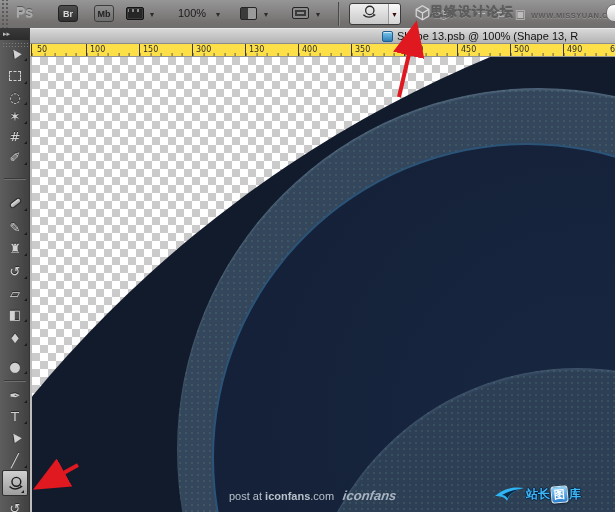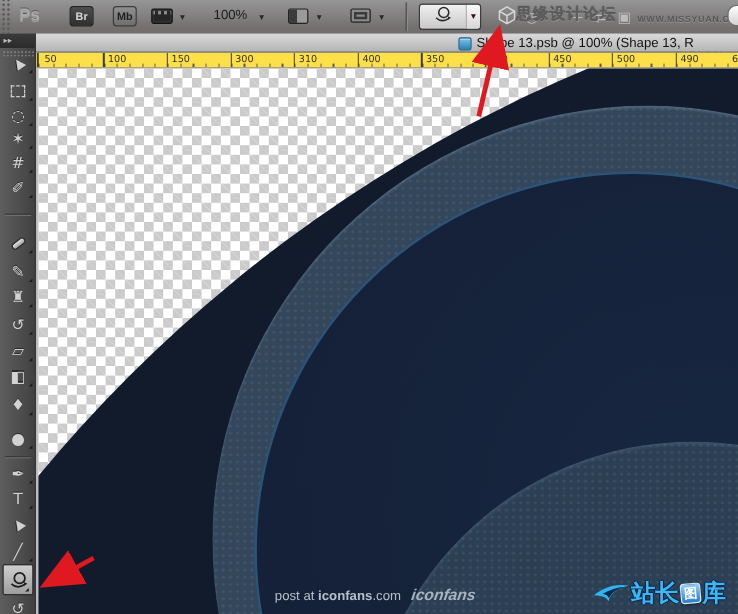--- a/index.html
+++ b/index.html
@@ -96,21 +96,21 @@
   #c-face{left:180px;top:86px;width:630px;height:630px;background:radial-gradient(circle at 60% 45%,#182741 0%,#15223a 55%,#131f35 100%);
     border:2px solid rgba(62,126,172,.55);}
   #c-hub{left:273px;top:311px;width:544px;height:544px;background-color:#2c3f55;
     box-shadow:inset 0 2px 3px rgba(150,180,205,.18);}
 
   
   .wm-bottom{position:absolute;left:229px;top:488px;font-size:11px;color:#b7c0ca;white-space:nowrap;}
   .wm-bottom b{font-weight:bold;}
   .wm-logo{font-style:italic;font-weight:bold;font-size:13px;color:#a9b4c1;margin-left:6px;transform:skewX(-8deg);display:inline-block;}
   .zz-logo{position:absolute;left:494px;top:479px;width:120px;height:30px;display:flex;align-items:center;}
-  .zz-text{font-size:20px;font-weight:900;color:#3db6f5;letter-spacing:0;
+  .zz-text{font-size:12px;font-weight:900;color:#3db6f5;letter-spacing:0;
     text-shadow:-1px 0 0 #0a2746,1px 0 0 #0a2746,0 -1px 0 #0a2746,0 1px 0 #0a2746;}
   .zz-box{display:inline-flex;align-items:center;justify-content:center;width:17px;height:17px;margin:0 1px;border-radius:3px;
     background:linear-gradient(#8fd0f5,#2b7fd0);border:1px solid #d3ecfc;color:#fff;font-size:11px;font-weight:bold;
     transform:rotate(-5deg);box-shadow:0 1px 2px rgba(0,0,0,.5);}
 
   
   #arrows{position:absolute;left:0;top:0;width:615px;height:512px;pointer-events:none;}
 </style>
 </head>
 <body>
@@ -241,21 +241,21 @@
       <span class="ttl">Shape 13.psb @ 100% (Shape 13, R</span>
     </div>
   </div>
 
   <div id="ruler">
     <div class="ticks"></div>
     <span class="rlabel" style="left:7px">50</span>
     <span class="rlabel" style="left:60px">100</span>
     <span class="rlabel" style="left:113px">150</span>
     <span class="rlabel" style="left:166px">300</span>
-    <span class="rlabel" style="left:219px">310</span>
+    <span class="rlabel" style="left:219px">130</span>
     <span class="rlabel" style="left:272px">400</span>
     <span class="rlabel" style="left:325px">350</span>
     <span class="rlabel" style="left:378px">400</span>
     <span class="rlabel" style="left:431px">450</span>
     <span class="rlabel" style="left:484px">500</span>
     <span class="rlabel" style="left:537px">490</span>
     <span class="rlabel" style="left:580px">600</span>
   </div>
 
   <div id="canvas">

